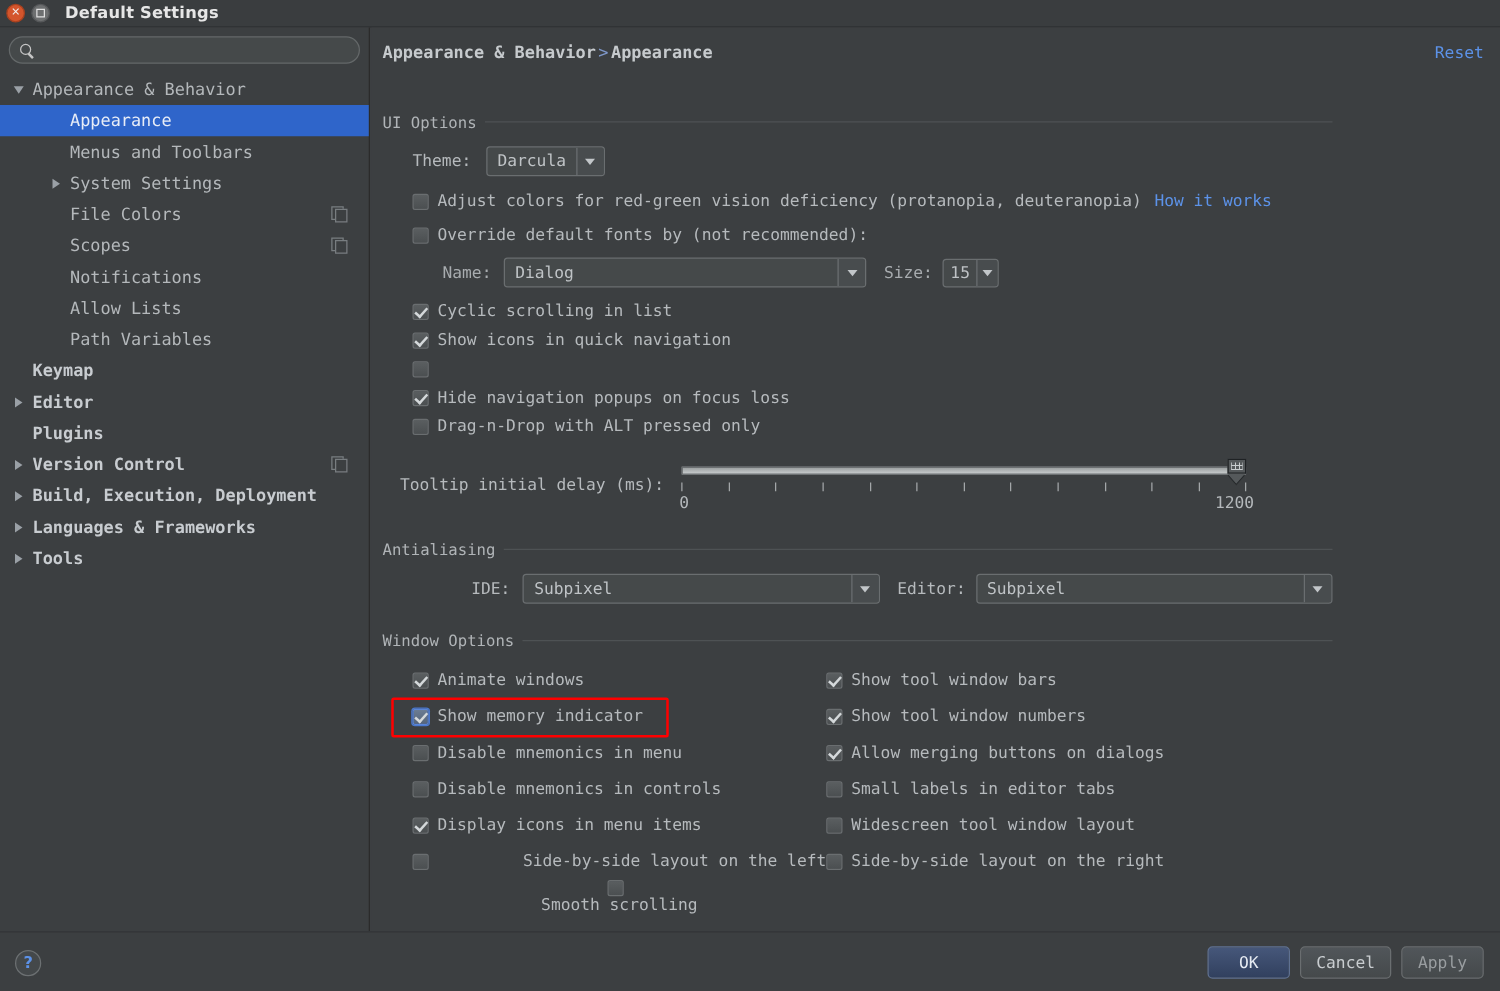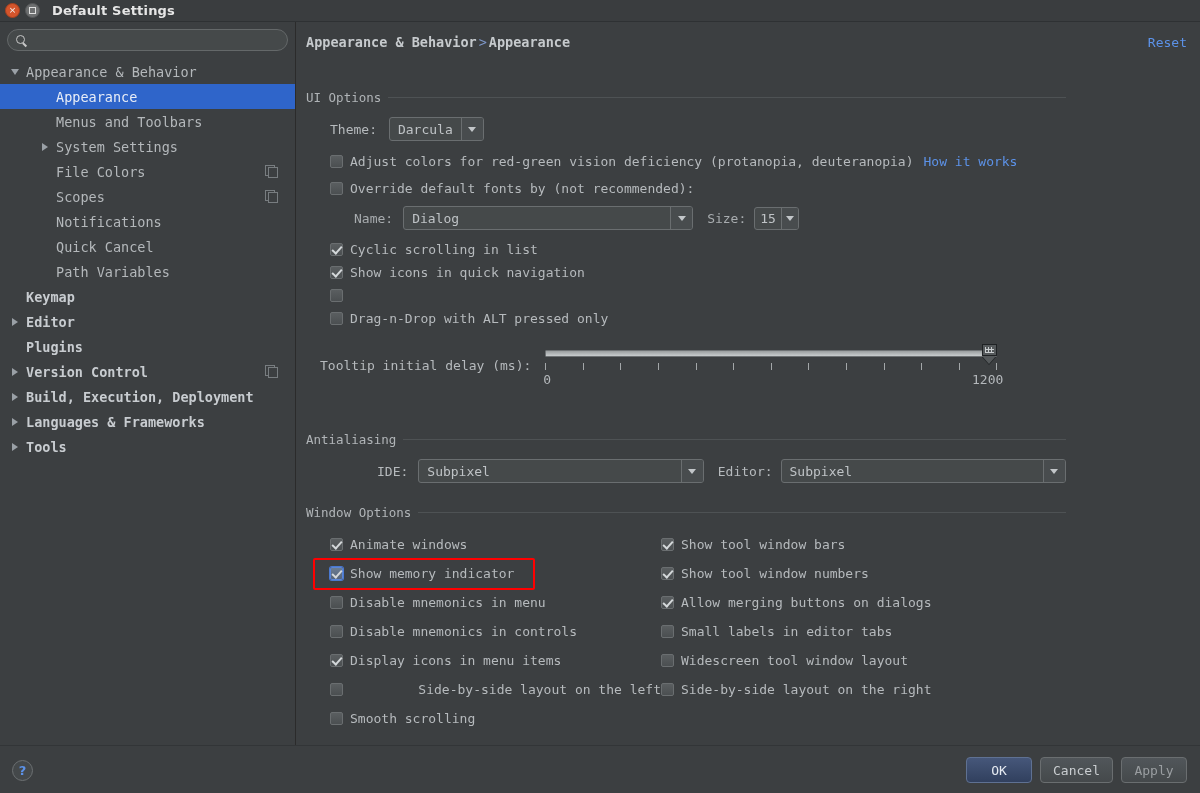--- a/index.html
+++ b/index.html
@@ -286,21 +286,21 @@
           <span class="arrow"></span>
           <span class="lbl">Scopes</span>
           <span class="copy-icon"></span>
         </div>
         <div class="tree-item lvl1">
           <span class="arrow"></span>
           <span class="lbl">Notifications</span>
         </div>
         <div class="tree-item lvl1">
           <span class="arrow"></span>
-          <span class="lbl">Quick Cancel</span>
+          <span class="lbl">Allow Lists</span>
         </div>
         <div class="tree-item lvl1">
           <span class="arrow"></span>
           <span class="lbl">Path Variables</span>
         </div>
         <div class="tree-item lvl0 bold">
           <span class="arrow"></span>
           <span class="lbl">Keymap</span>
         </div>
         <div class="tree-item lvl0 bold">
@@ -386,20 +386,24 @@
           <div class="cb-row">
             <span class="cb checked"></span>
             <span class="lbl-text">Cyclic scrolling in list</span>
           </div>
           <div class="cb-row">
             <span class="cb checked"></span>
             <span class="lbl-text">Show icons in quick navigation</span>
           </div>
           <div class="cb-row">
             <span class="cb"></span>
+          </div>
+          <div class="cb-row">
+            <span class="cb checked"></span>
+            <span class="lbl-text">Hide navigation popups on focus loss</span>
           </div>
           <div class="cb-row">
             <span class="cb"></span>
             <span class="lbl-text">Drag-n-Drop with ALT pressed only</span>
           </div>
         </div>
 
       <div class="row" style="margin-top:14px; padding-left:14px; align-items:flex-start;">
         <span class="lbl-text" style="margin-right:14px; margin-top:14px;">Tooltip initial delay (ms):</span>
         <div class="slider-wrap">
@@ -477,21 +481,21 @@
               <span class="lbl-text">Disable mnemonics in controls</span>
             </div>
             <div class="cb-row" style="height: 29px;">
               <span class="cb checked"></span>
               <span class="lbl-text">Display icons in menu items</span>
             </div>
             <div class="cb-row" style="height: 29px; justify-content: space-between;">
               <span class="cb"></span>
               <span class="lbl-text">Side-by-side layout on the left</span>
             </div>
-            <div class="cb-row" style="height: 29px;">
+            <div class="cb-row" style="height: 29px; flex-direction: column;">
               <span class="cb"></span>
               <span class="lbl-text">Smooth scrolling</span>
             </div>
           </div>
         <div id="win-right" style="flex:1;">
             <div class="cb-row" style="height: 29px;">
               <span class="cb checked"></span>
               <span class="lbl-text">Show tool window bars</span>
             </div>
             <div class="cb-row" style="height: 29px;">

